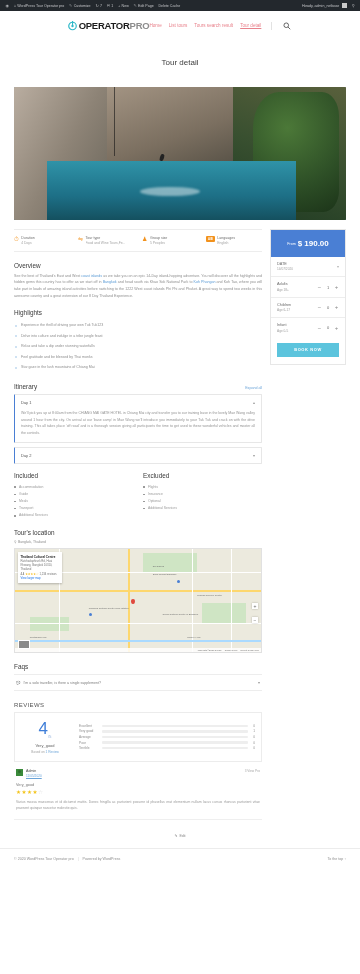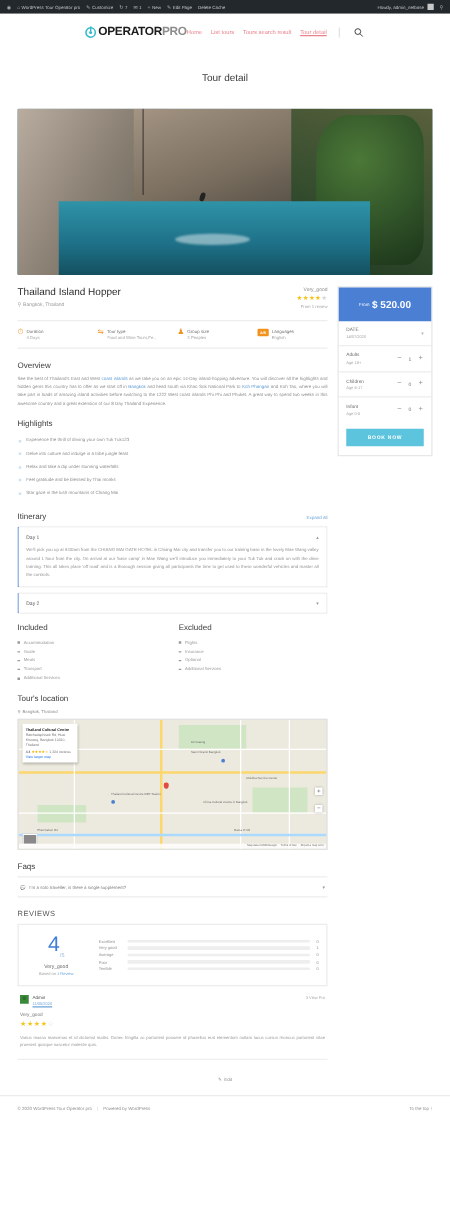--- a/index.html
+++ b/index.html
@@ -392,34 +392,20 @@
   <div class="foam"></div>
   <div class="vine"></div>
   <div class="jumper"></div>
 </div>
 
 <div class="wrap">
   <div class="cols">
 
     <div class="col-main">
 
-      <div class="tourhead">
-        <div>
-          <div class="tour-title">Thailand Island Hopper</div>
-          <div class="tour-loc">
-            <span>⚲</span>
-            <span>Bangkok, Thailand</span>
-          </div>
-        </div>
-        <div class="rating-block">
-          <div class="rating-word">Very_good</div>
-          <div class="stars">★★★★<span class="off">★</span></div>
-          <div class="rating-count">From 1 review</div>
-        </div>
-      </div>
 
       <div class="metarow">
         <div class="meta">
           <span class="meta-ico">⏱</span>
           <span class="meta-txt">
             <span class="meta-lbl" style="display:block">Duration</span>
             <span class="meta-val" style="display:block">4 Days</span>
           </span>
         </div>
         <div class="meta">
@@ -609,21 +595,21 @@
         </div>
         <div class="cmt-word">Very_good</div>
         <div class="cmt-stars">★★★★<span class="off">☆</span></div>
         <div class="cmt-text">Varius massa maecenas et id dictumst mattis. Donec fringilla ac parturient posuere id phasellus erat elementum nullam lacus cursus rhoncus parturient vitae praesent quisque nascetur molestie quis.</div>
       </div>
     </div>
 
     <div class="col-side">
       <div class="bookbox">
         <div class="price-bar">
-          <span class="from">From</span><span>$ 520.00</span>
+          <span class="from">From</span><span>$ 190.00</span>
         </div>
 
         <div class="bb-row">
           <div class="bb-date">
             <span>
               <span class="bb-lbl" style="display:block">DATE</span>
               <span class="bb-val" style="display:block">14/07/2020</span>
             </span>
             <span class="bb-caret">▾</span>
           </div>

